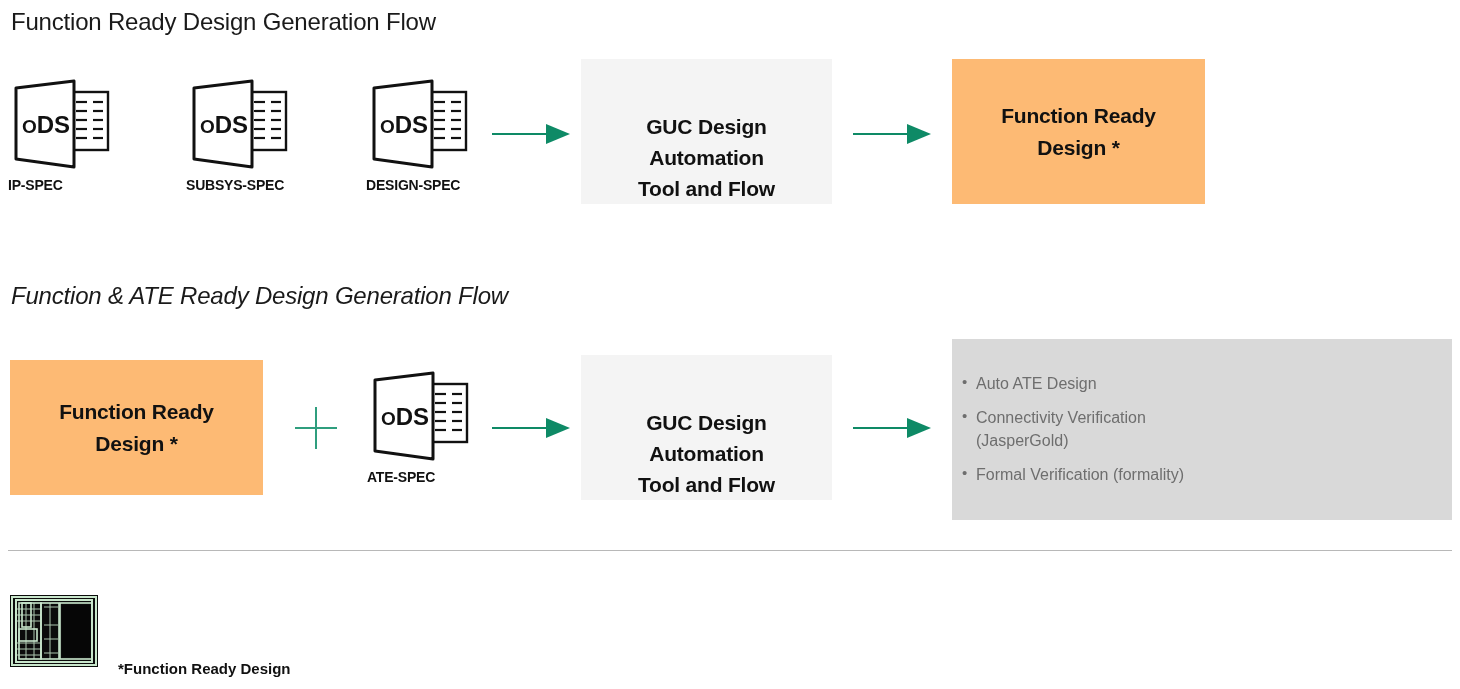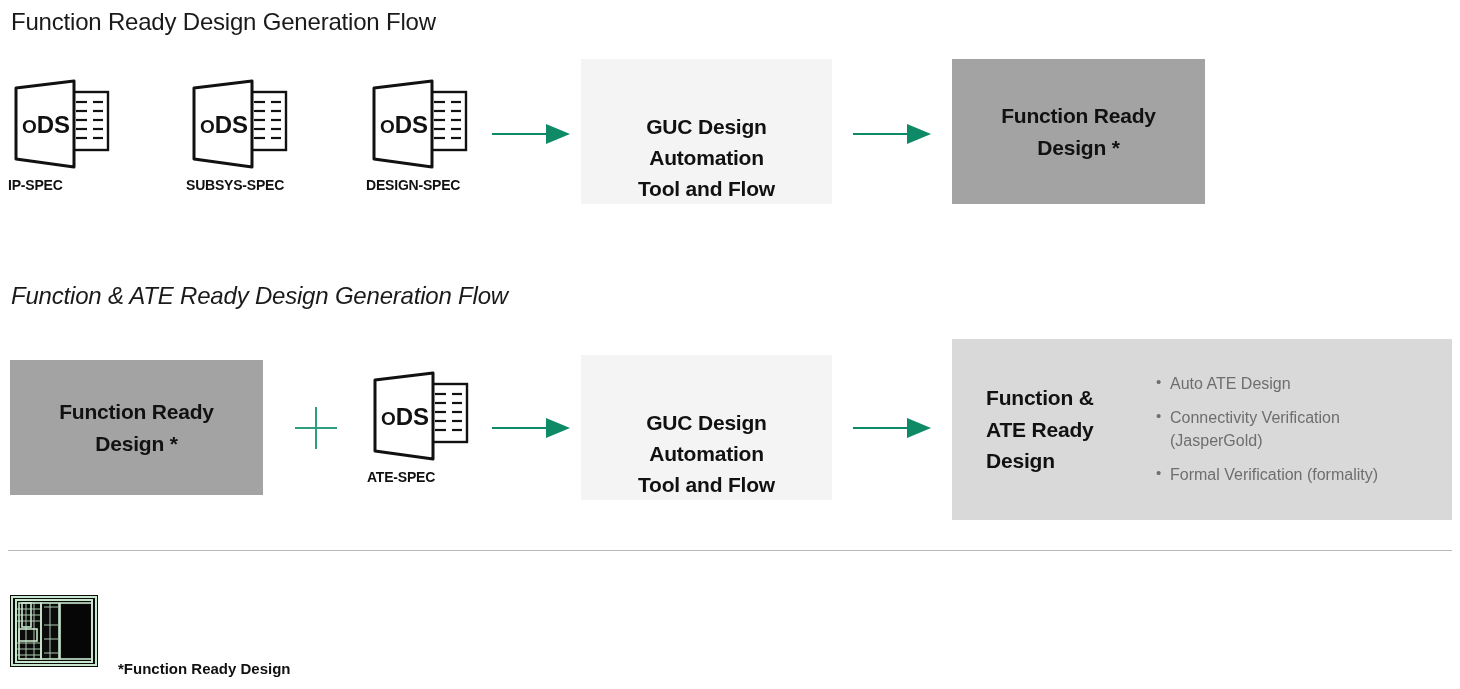--- a/index.html
+++ b/index.html
@@ -40,21 +40,21 @@
 
   
   .box {
     position: absolute;
     display: flex;
     align-items: center;
     justify-content: center;
     text-align: center;
   }
   .box-light { background: #f4f4f4; align-items: flex-end; }
-  .box-dark  { background: #a3a3a3; }
+  .box-dark  { background: #fdba74; }
   .box-text {
     font-size: 21px;
     font-weight: bold;
     line-height: 1.48;
     color: #111111;
     letter-spacing: -0.2px;
     white-space: pre-line;
   }
 
   
@@ -296,23 +296,20 @@
   </div>
 
   <div class="arrow" style="left:853px; top:414px;">
     <svg width="80" height="28" viewBox="0 0 80 28">
       <line x1="0" y1="14" x2="58" y2="14" stroke="#0e8a66" stroke-width="2.2"></line>
       <polygon points="54,4 78,14 54,24" fill="#0e8a66"></polygon>
     </svg>
   </div>
 
   <div id="box-ate-ready" style="left:952px; top:339px; width:500px; height:181px;">
-    <div class="ate-heading">Function &amp;
-ATE Ready
-Design</div>
     <ul class="ate-bullets">
       <li>Auto ATE Design</li>
       <li>Connectivity Verification
 (JasperGold)</li>
       <li>Formal Verification (formality)</li>
     </ul>
   </div>
 
   <div id="divider"></div>
 

